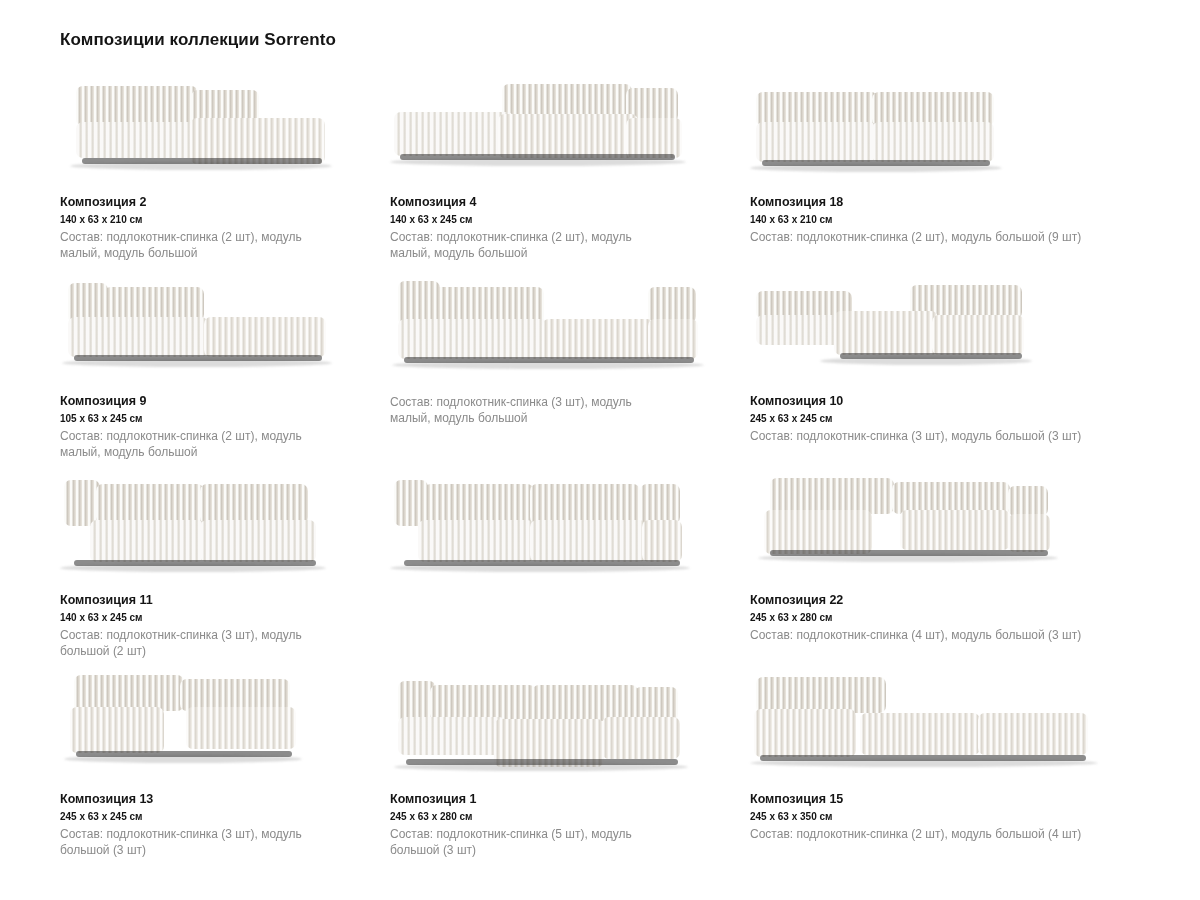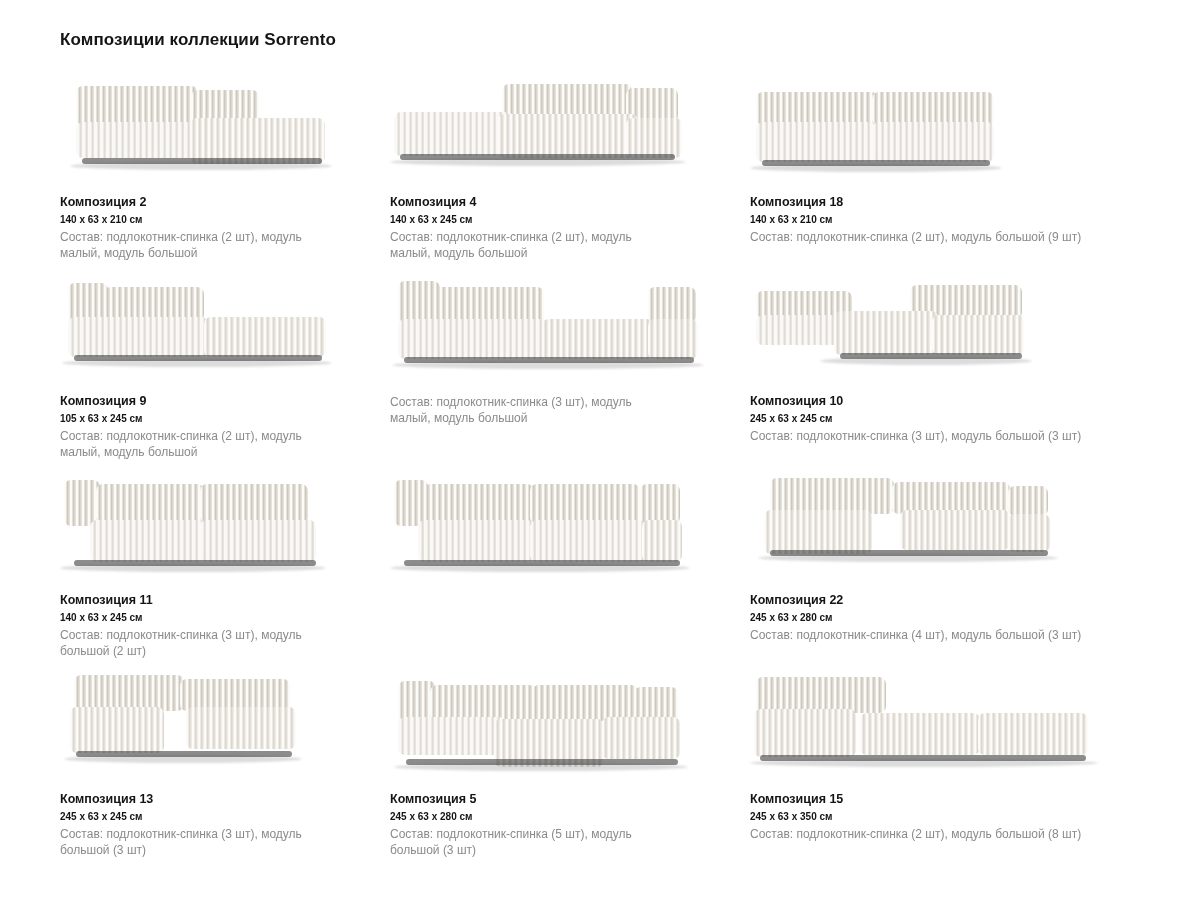--- a/index.html
+++ b/index.html
@@ -338,38 +338,38 @@
           <div class="mod back" style="left:142px; top:14px; width:106px; height:36px;"></div>
           <div class="mod back" style="left:244px; top:16px; width:44px;  height:34px;"></div>
           <div class="mod flat" style="left:8px;   top:46px; width:108px; height:38px;"></div>
           <div class="mod top" style="left:104px; top:48px; width:110px; height:48px;"></div>
           <div class="mod top" style="left:212px; top:46px; width:78px;  height:42px;"></div>
           <div class="shadow" style="left:16px;  top:88px; width:272px; height:6px; border-radius:3px;"></div>
           <div class="ground" style="left:4px;   top:92px; width:294px; height:8px;"></div>
         </div>
       </div>
       <div class="caption">
-        <div class="cap-name">Композиция 5</div>
+        <div class="cap-name">Композиция 1</div>
         <div class="cap-dims">245 x 63 x 280 см</div>
         <div class="cap-comp">Состав: подлокотник-спинка (5 шт), модуль большой (3 шт)</div>
       </div>
     </div>
 
     <div class="cell wide">
       <div class="img-wrap">
         <div class="sofa">
           <div class="mod back" style="left:6px;   top:6px;  width:130px; height:36px;"></div>
           <div class="mod top" style="left:4px;   top:38px; width:102px; height:48px;"></div>
           <div class="mod top" style="left:110px; top:42px; width:120px; height:42px;"></div>
           <div class="mod top" style="left:228px; top:42px; width:110px; height:42px;"></div>
           <div class="shadow" style="left:10px;  top:84px; width:326px; height:6px; border-radius:3px;"></div>
           <div class="ground" style="left:0px;   top:88px; width:348px; height:8px;"></div>
         </div>
       </div>
       <div class="caption">
         <div class="cap-name">Композиция 15</div>
         <div class="cap-dims">245 x 63 x 350 см</div>
-        <div class="cap-comp">Состав: подлокотник-спинка (2 шт), модуль большой (8 шт)</div>
+        <div class="cap-comp">Состав: подлокотник-спинка (2 шт), модуль большой (4 шт)</div>
       </div>
     </div>
 
   </div>
 </div>
 
 </body></html>

